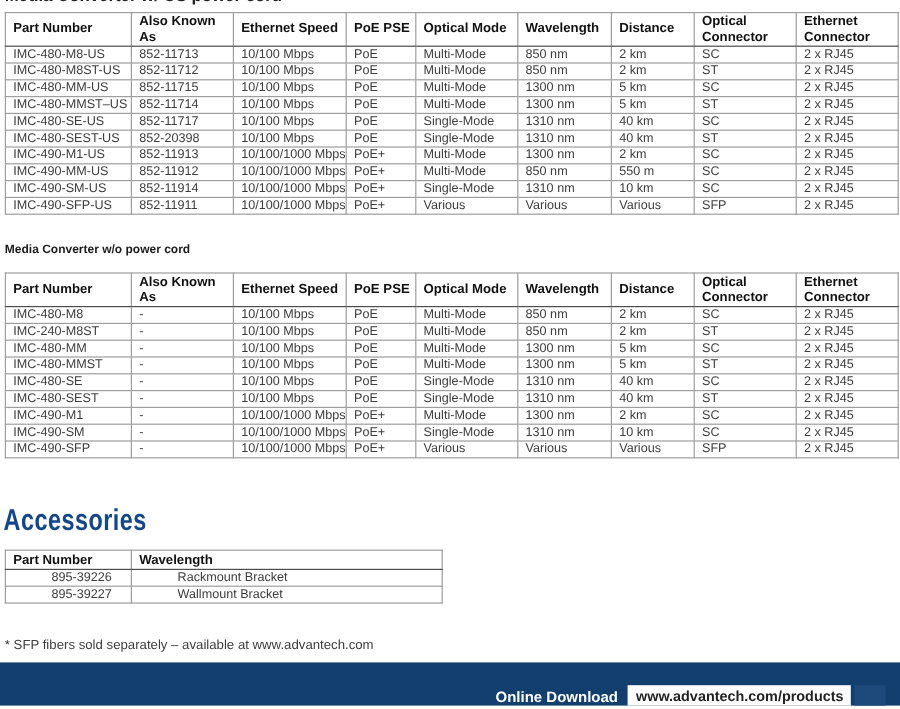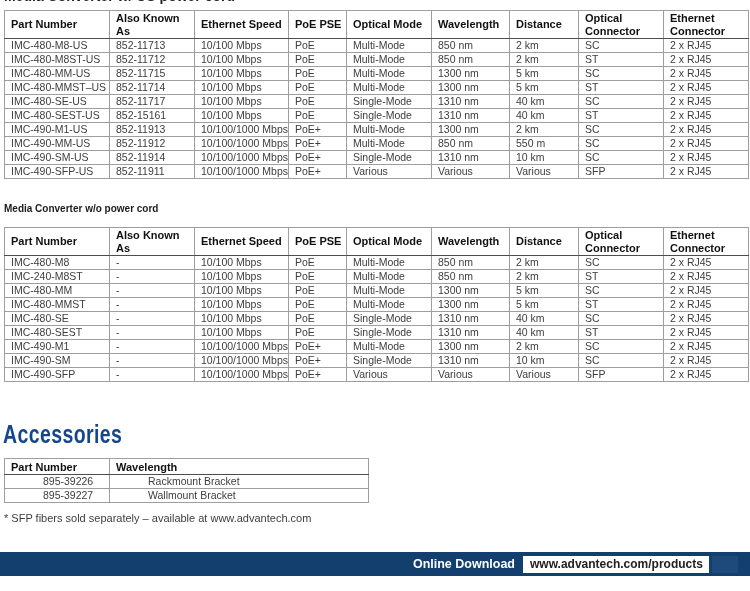--- a/index.html
+++ b/index.html
@@ -55,26 +55,26 @@
   .acc-table th, .acc-table td {
     border:1px solid #9e9e9e; padding:0 0 0 6px; text-align:left; vertical-align:middle;
   }
   .acc-table thead th {
     height:16px; font-size:11px; font-weight:bold; color:#111;
     border-bottom:1px solid #4d4d4d;
   }
   .acc-table tbody td { height:14px; line-height:1;padding-left:38px; }
 
   .footnote {
-    position:absolute; left:4px; top:512px; font-size:11px; color:#3d3d3d;
+    position:absolute; left:4px; top:532px; font-size:11px; color:#3d3d3d;
   }
 
   .footer-bar {
-    position:absolute; left:0; top:552px; width:750px; height:24px;
-    background:#123f6e; display:flex; align-items:center; justify-content:flex-end;
+    position:absolute; left:0; top:552px; width:750px; height:36px;
+    background:#123f6e; display:flex; align-items:flex-end; justify-content:flex-end;
   }
   .footer-label {
     color:#ffffff; font-weight:bold; font-size:12.5px; margin-right:8px; white-space:nowrap;
   }
   .footer-url-box {
     width:186px; height:17px; background:#ffffff; display:flex; align-items:center;
     padding-left:7px; margin-right:3px;font-weight:bold;
   }
   .footer-url-text { font-size:12px; color:#222; white-space:nowrap; }
   .footer-accent { width:26px; height:17px; background:#1d4a7a; margin-right:12px; }
@@ -164,21 +164,21 @@
           <td>10/100 Mbps</td>
           <td>PoE</td>
           <td>Single-Mode</td>
           <td>1310 nm</td>
           <td>40 km</td>
           <td>SC</td>
           <td>2 x RJ45</td>
         </tr>
         <tr>
           <td>IMC-480-SEST-US</td>
-          <td>852-15161</td>
+          <td>852-20398</td>
           <td>10/100 Mbps</td>
           <td>PoE</td>
           <td>Single-Mode</td>
           <td>1310 nm</td>
           <td>40 km</td>
           <td>ST</td>
           <td>2 x RJ45</td>
         </tr>
         <tr>
           <td>IMC-490-M1-US</td>

